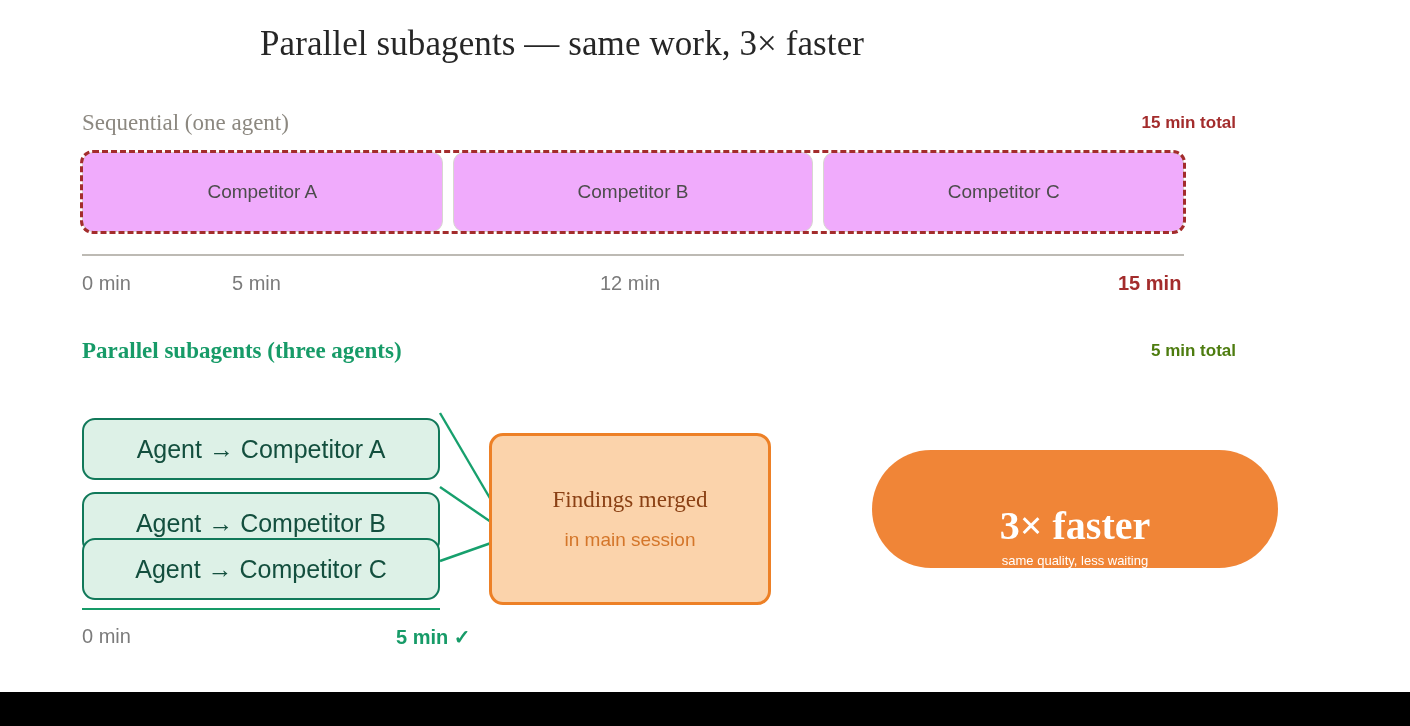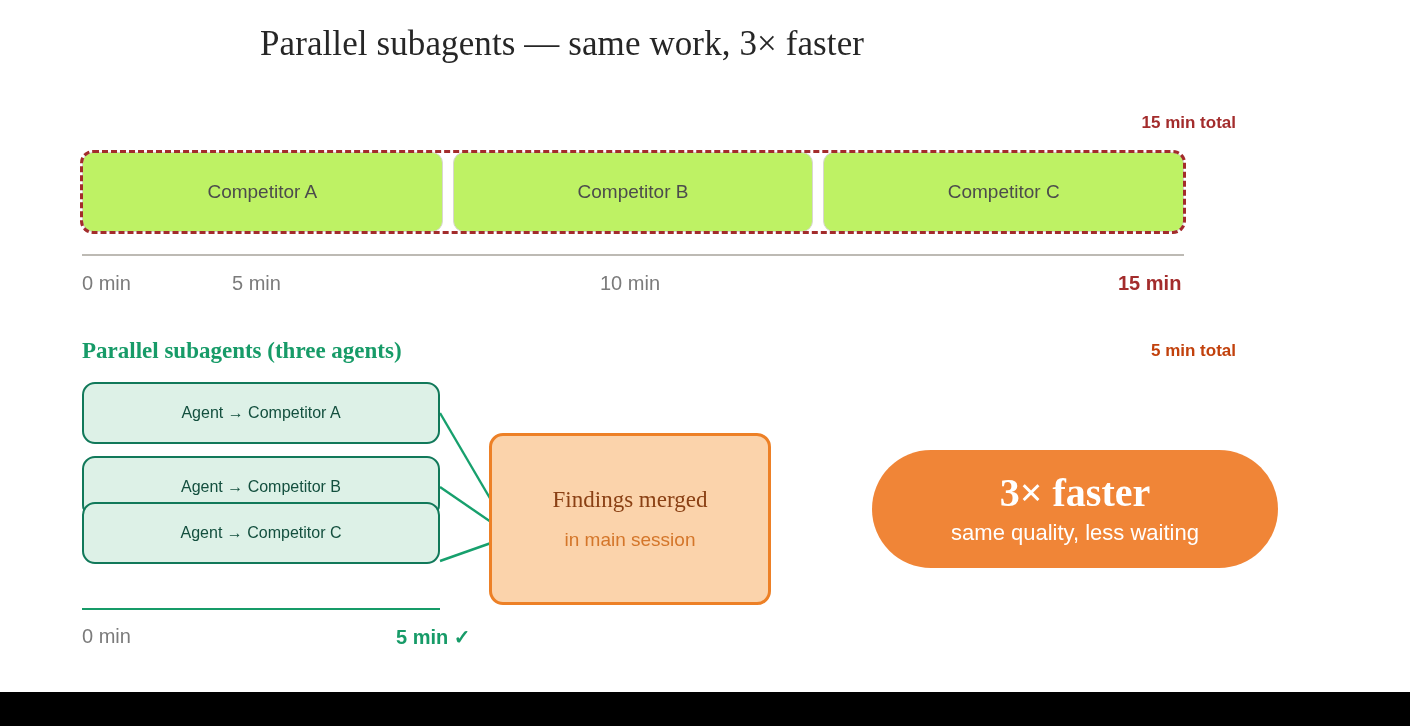--- a/index.html
+++ b/index.html
@@ -49,35 +49,35 @@
   .sec-label.par { left: 82px; top: 338px; color: #179b68; font-weight: 700; }
 
   .sec-total {
     position: absolute;
     font-size: 17px;
     font-weight: 700;
     white-space: nowrap;
     text-align: right;
   }
   .sec-total.seq { right: 174px; top: 113px; color: #a32c2c; }
-  .sec-total.par { right: 174px; top: 341px; color: #c2410c; }
+  .sec-total.par { right: 174px; top: 341px; color: #4d7c0f; }
 
   
   .seq-track {
     position: absolute;
     left: 82px;
     top: 152px;
     width: 1102px;
     height: 80px;
     display: flex;
     gap: 10px;
   }
   .comp-box {
     flex: 1 1 0;
-    background: #bef264;
+    background: #f0abfc;
     border: 1px solid #d8d6d0;
     border-radius: 11px;
     display: flex;
     align-items: center;
     justify-content: center;
     font-size: 19px;
     color: #4c4c4c;
     box-sizing: border-box;
   }
   .seq-dash {
@@ -125,22 +125,23 @@
     left: 82px;
     width: 358px;
     height: 62px;
     background: #ddf1e7;
     border: 2px solid #11795a;
     border-radius: 13px;
     box-sizing: border-box;
     display: flex;
     align-items: center;
     justify-content: center;
-    font-size: 16px;
+    font-size: 25px;
     color: #134f3e;
+    margin-top: 36px;
   }
   .agent-box.a { top: 382px; }
   .agent-box.b { top: 456px; }
   .agent-box.c { top: 502px; }
 
   
   .connectors {
     position: absolute;
     left: 0; top: 0;
     width: 1410px;
@@ -180,31 +181,31 @@
     position: absolute;
     left: 872px;
     top: 450px;
     width: 406px;
     height: 118px;
     background: #f08537;
     border-radius: 59px;
     display: flex;
     flex-direction: column;
     align-items: center;
-    justify-content: center;
+    justify-content: flex-end;
   }
   .badge-main {
     font-family: "Liberation Serif", serif;
     font-size: 40px;
     font-weight: 700;
     color: #ffffff;
     line-height: 1.05;
   }
   .badge-sub {
-    font-size: 22px;
+    font-size: 13px;
     color: #ffffff;
     margin-top: 6px;
   }
 
   
   .bottom-bar {
     position: absolute;
     left: 0;
     top: 692px;
     width: 1410px;
@@ -212,33 +213,34 @@
     background: #000000;
   }
 </style>
 </head>
 <body>
 
 <div class="stage">
 
   <div class="title">Parallel subagents — same work, 3× faster</div>
 
+  <div class="sec-label seq">Sequential (one agent)</div>
   <div class="sec-total seq">15 min total</div>
 
   <div class="seq-track">
     <div class="comp-box">Competitor A</div>
     <div class="comp-box">Competitor B</div>
     <div class="comp-box">Competitor C</div>
   </div>
   <div class="seq-dash"></div>
 
   <div class="axis-line seq"></div>
   <div class="tick" style="left:82px; top:272px;">0 min</div>
   <div class="tick" style="left:232px; top:272px;">5 min</div>
-  <div class="tick" style="left:600px; top:272px;">10 min</div>
+  <div class="tick" style="left:600px; top:272px;">12 min</div>
   <div class="tick accent-red" style="left:1118px; top:272px;">15 min</div>
 
   <div class="sec-label par">Parallel subagents (three agents)</div>
   <div class="sec-total par">5 min total</div>
 
   <svg class="connectors" viewBox="0 0 1410 726" xmlns="http://www.w3.org/2000/svg">
     <line x1="440" y1="413" x2="491" y2="500" stroke="#17a06d" stroke-width="2.4"></line>
     <line x1="440" y1="487" x2="491" y2="522" stroke="#17a06d" stroke-width="2.4"></line>
     <line x1="440" y1="561" x2="491" y2="543" stroke="#17a06d" stroke-width="2.4"></line>
   </svg>

